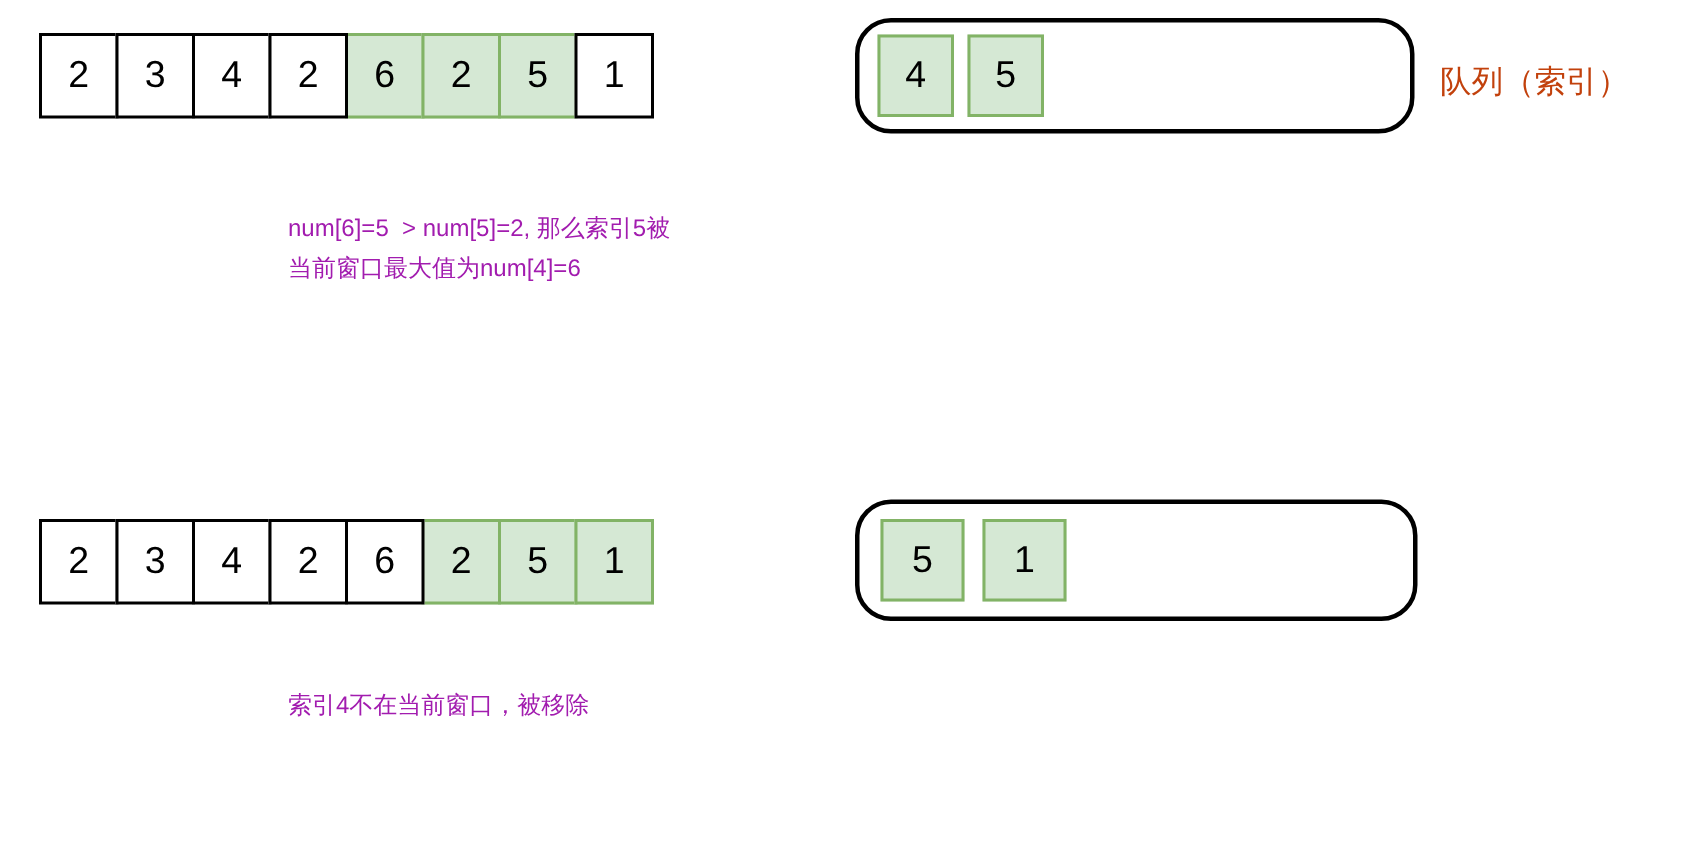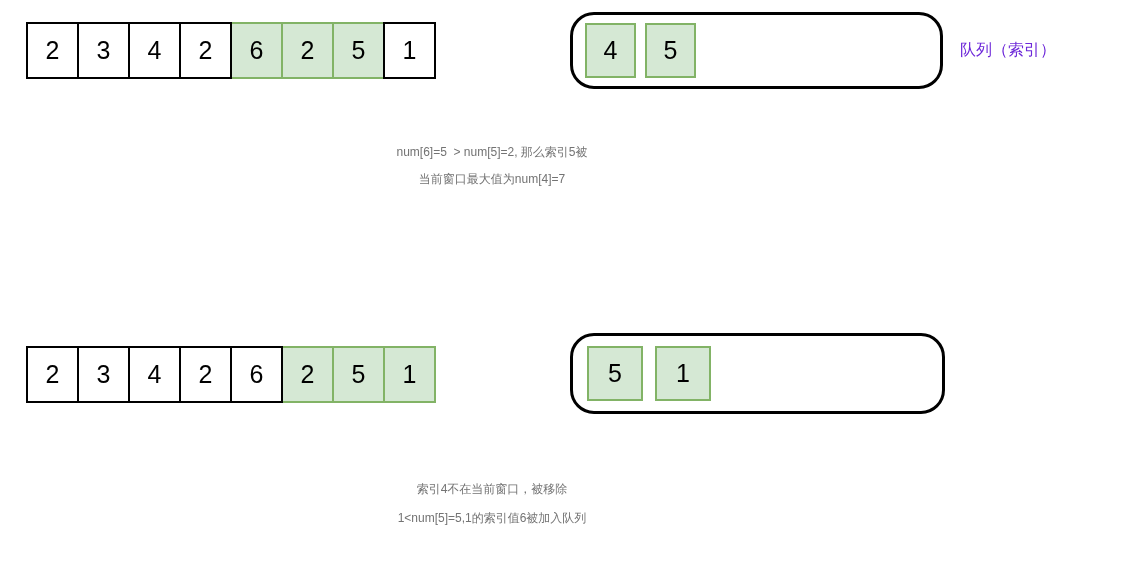--- a/index.html
+++ b/index.html
@@ -64,35 +64,34 @@
     font-size: 25px;
     color: #000000;
   }
   #queue1 .qcell { width: 51px; height: 55px; }
   #queue2 .qcell { width: 56px; height: 55px; }
   
   .queue-label {
     position: absolute;
     left: 960px;
     top: 40px;
-    font-size: 16px;
-    color: #6d28d9;
+    font-size: 21px;
+    color: #c2410c;
     white-space: nowrap;
   }
   
   .caption {
     position: absolute;
     left: 192px;
     width: 600px;
-    text-align: center;
-    font-size: 12px;
-    color: #737373;
+    font-size: 16px;
+    color: #a21caf;
   }
   #caption1 { top: 139px; line-height: 27px; }
-  #caption2 { top: 475px; line-height: 29px; }
+  #caption2 { top: 456px; line-height: 29px; }
   .caption .line { white-space: pre-wrap; }
 </style>
 </head>
 <body>
 
 <div id="canvas">
 
   <div id="array1" class="array-strip">
     <div class="cell">2</div>
     <div class="cell">3</div>
@@ -106,37 +105,36 @@
 
   <div id="queue1" class="queue-box">
     <div class="qcell">4</div>
     <div class="qcell">5</div>
   </div>
 
   <div class="queue-label">队列（索引）</div>
 
   <div id="caption1" class="caption">
     <div class="line">num[6]=5  &gt; num[5]=2, 那么索引5被</div>
-    <div class="line">当前窗口最大值为num[4]=7</div>
+    <div class="line">当前窗口最大值为num[4]=6</div>
   </div>
 
   <div id="array2" class="array-strip">
     <div class="cell">2</div>
     <div class="cell">3</div>
     <div class="cell">4</div>
     <div class="cell">2</div>
     <div class="cell">6</div>
     <div class="cell green">2</div>
     <div class="cell green">5</div>
     <div class="cell green">1</div>
   </div>
 
   <div id="queue2" class="queue-box">
     <div class="qcell">5</div>
     <div class="qcell">1</div>
   </div>
 
   <div id="caption2" class="caption">
     <div class="line">索引4不在当前窗口，被移除</div>
-    <div class="line">1&lt;num[5]=5,1的索引值6被加入队列</div>
   </div>
 
 </div>
 
 </body></html>

